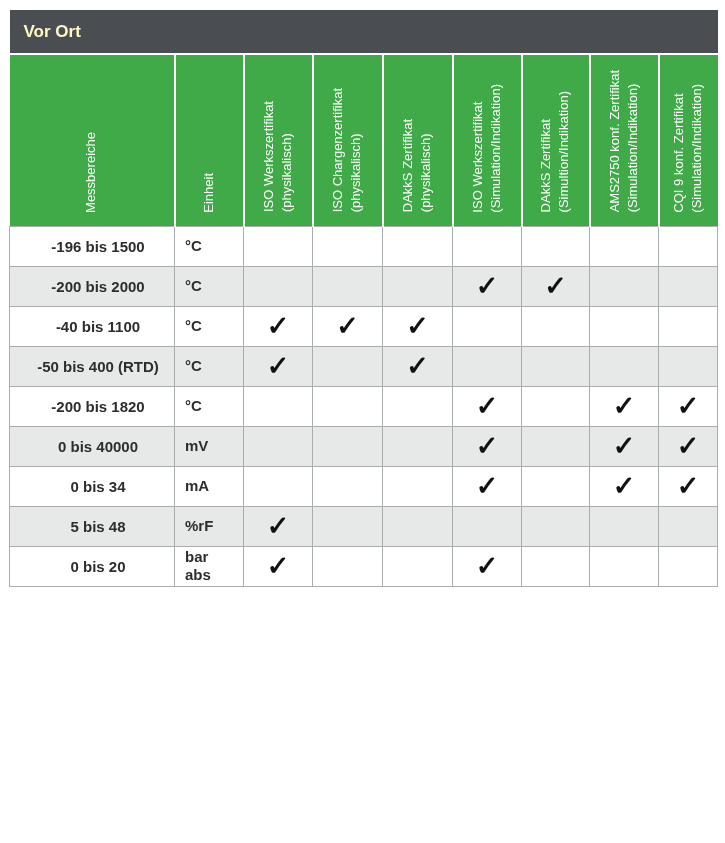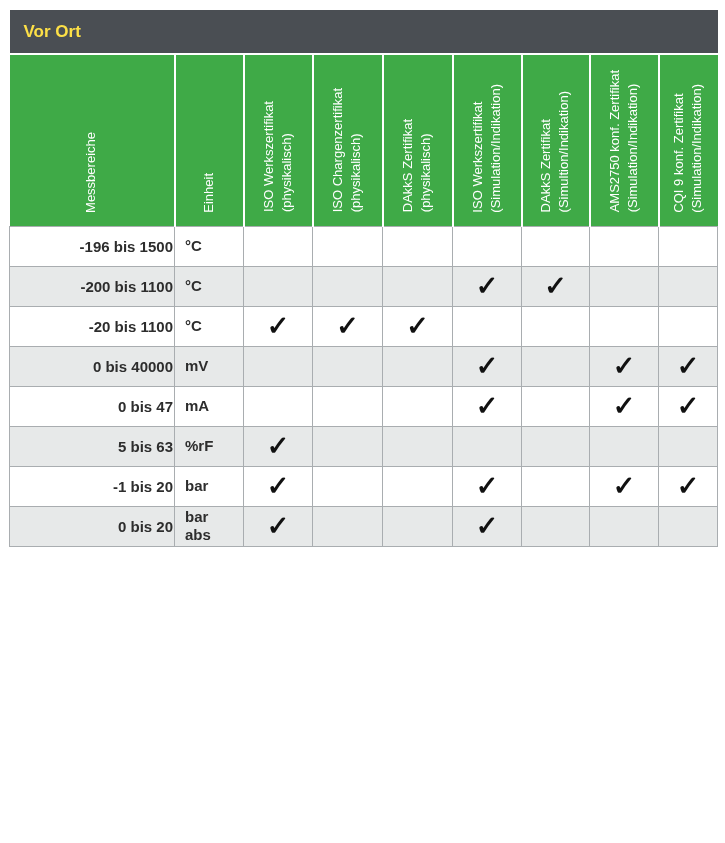--- a/index.html
+++ b/index.html
@@ -17,21 +17,21 @@
     width:725px;height:843px;overflow:hidden;
     font-family:"Liberation Sans", sans-serif;
     color:var(--text);
   }
   .table-wrap{margin:10px 8px 8px 9px;width:708px;}
   table{border-collapse:collapse;table-layout:fixed;width:708px;}
 
   
   th.title-bar{
     background:var(--title-bg);
-    color:#fde047;
+    color:#fef9c3;
     text-align:left;
     font-size:17px;
     font-weight:bold;
     height:44px;
     padding:0 0 0 14px;
     border-bottom:2px solid #ffffff;
   }
 
   
   th.hdr{
@@ -60,21 +60,21 @@
   
   tbody td{
     border:1px solid var(--border);
     height:40px;
     vertical-align:middle;
     font-size:15px;
     font-weight:bold;
     background:#ffffff;
   }
   tbody tr:nth-child(even) td{background:var(--stripe);}
-  td.range{padding-left:13px;text-align:right;white-space:pre-line;}
+  td.range{padding-left:13px;text-align:center;white-space:pre-line;}
   td.unit{padding-left:10px;text-align:left;white-space:pre-line;line-height:1.25;}
   td.check{text-align:center;}
   td.check .mark{
     font-size:27px;
     font-weight:700;
     color:var(--check);
     line-height:1;
     display:inline-block;
   }
 </style>
@@ -123,84 +123,95 @@
           <td class="unit">°C</td>
           <td class="check"></td>
           <td class="check"></td>
           <td class="check"></td>
           <td class="check"></td>
           <td class="check"></td>
           <td class="check"></td>
           <td class="check"></td>
         </tr>
         <tr>
-          <td class="range">-200 bis 1100</td>
-          <td class="unit">°C</td>
-          <td class="check"></td>
-          <td class="check"></td>
-          <td class="check"></td>
-          <td class="check"><span class="mark">✓</span></td>
-          <td class="check"><span class="mark">✓</span></td>
-          <td class="check"></td>
-          <td class="check"></td>
-        </tr>
-        <tr>
-          <td class="range">-20 bis 1100</td>
-          <td class="unit">°C</td>
-          <td class="check"><span class="mark">✓</span></td>
-          <td class="check"><span class="mark">✓</span></td>
-          <td class="check"><span class="mark">✓</span></td>
-          <td class="check"></td>
-          <td class="check"></td>
-          <td class="check"></td>
-          <td class="check"></td>
+          <td class="range">-200 bis 2000</td>
+          <td class="unit">°C</td>
+          <td class="check"></td>
+          <td class="check"></td>
+          <td class="check"></td>
+          <td class="check"><span class="mark">✓</span></td>
+          <td class="check"><span class="mark">✓</span></td>
+          <td class="check"></td>
+          <td class="check"></td>
+        </tr>
+        <tr>
+          <td class="range">-40 bis 1100</td>
+          <td class="unit">°C</td>
+          <td class="check"><span class="mark">✓</span></td>
+          <td class="check"><span class="mark">✓</span></td>
+          <td class="check"><span class="mark">✓</span></td>
+          <td class="check"></td>
+          <td class="check"></td>
+          <td class="check"></td>
+          <td class="check"></td>
+        </tr>
+        <tr>
+          <td class="range">-50 bis 400 (RTD)</td>
+          <td class="unit">°C</td>
+          <td class="check"><span class="mark">✓</span></td>
+          <td class="check"></td>
+          <td class="check"><span class="mark">✓</span></td>
+          <td class="check"></td>
+          <td class="check"></td>
+          <td class="check"></td>
+          <td class="check"></td>
+        </tr>
+        <tr>
+          <td class="range">-200 bis 1820</td>
+          <td class="unit">°C</td>
+          <td class="check"></td>
+          <td class="check"></td>
+          <td class="check"></td>
+          <td class="check"><span class="mark">✓</span></td>
+          <td class="check"></td>
+          <td class="check"><span class="mark">✓</span></td>
+          <td class="check"><span class="mark">✓</span></td>
         </tr>
         <tr>
           <td class="range">0 bis 40000</td>
           <td class="unit">mV</td>
           <td class="check"></td>
           <td class="check"></td>
           <td class="check"></td>
           <td class="check"><span class="mark">✓</span></td>
           <td class="check"></td>
           <td class="check"><span class="mark">✓</span></td>
           <td class="check"><span class="mark">✓</span></td>
         </tr>
         <tr>
-          <td class="range">0 bis 47</td>
+          <td class="range">0 bis 34</td>
           <td class="unit">mA</td>
           <td class="check"></td>
           <td class="check"></td>
           <td class="check"></td>
           <td class="check"><span class="mark">✓</span></td>
           <td class="check"></td>
           <td class="check"><span class="mark">✓</span></td>
           <td class="check"><span class="mark">✓</span></td>
         </tr>
         <tr>
-          <td class="range">5 bis 63</td>
+          <td class="range">5 bis 48</td>
           <td class="unit">%rF</td>
           <td class="check"><span class="mark">✓</span></td>
           <td class="check"></td>
           <td class="check"></td>
           <td class="check"></td>
           <td class="check"></td>
           <td class="check"></td>
           <td class="check"></td>
-        </tr>
-        <tr>
-          <td class="range">-1 bis 20</td>
-          <td class="unit">bar</td>
-          <td class="check"><span class="mark">✓</span></td>
-          <td class="check"></td>
-          <td class="check"></td>
-          <td class="check"><span class="mark">✓</span></td>
-          <td class="check"></td>
-          <td class="check"><span class="mark">✓</span></td>
-          <td class="check"><span class="mark">✓</span></td>
         </tr>
         <tr>
           <td class="range">0 bis 20</td>
           <td class="unit">bar
 abs</td>
           <td class="check"><span class="mark">✓</span></td>
           <td class="check"></td>
           <td class="check"></td>
           <td class="check"><span class="mark">✓</span></td>
           <td class="check"></td>

